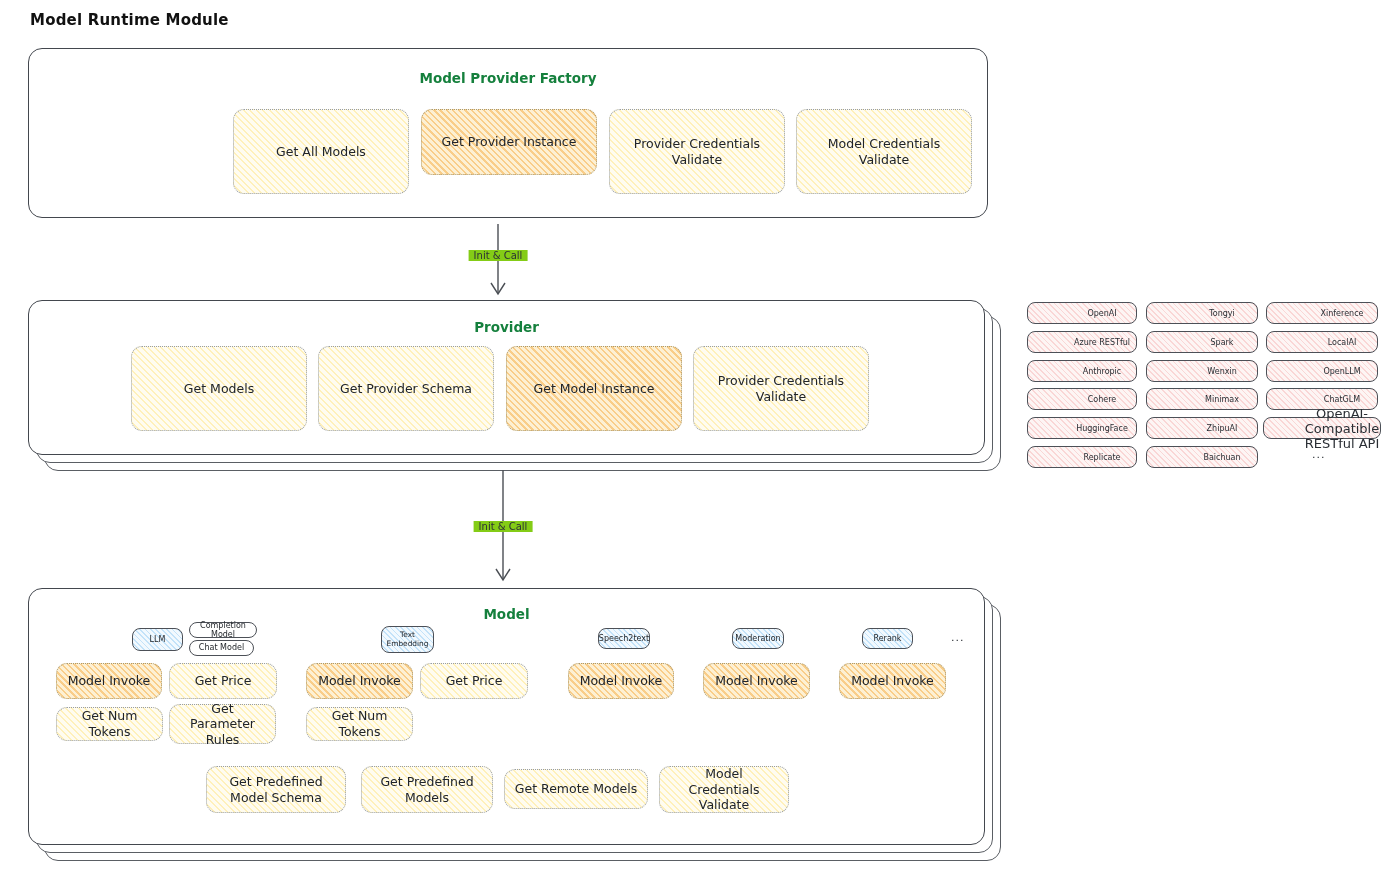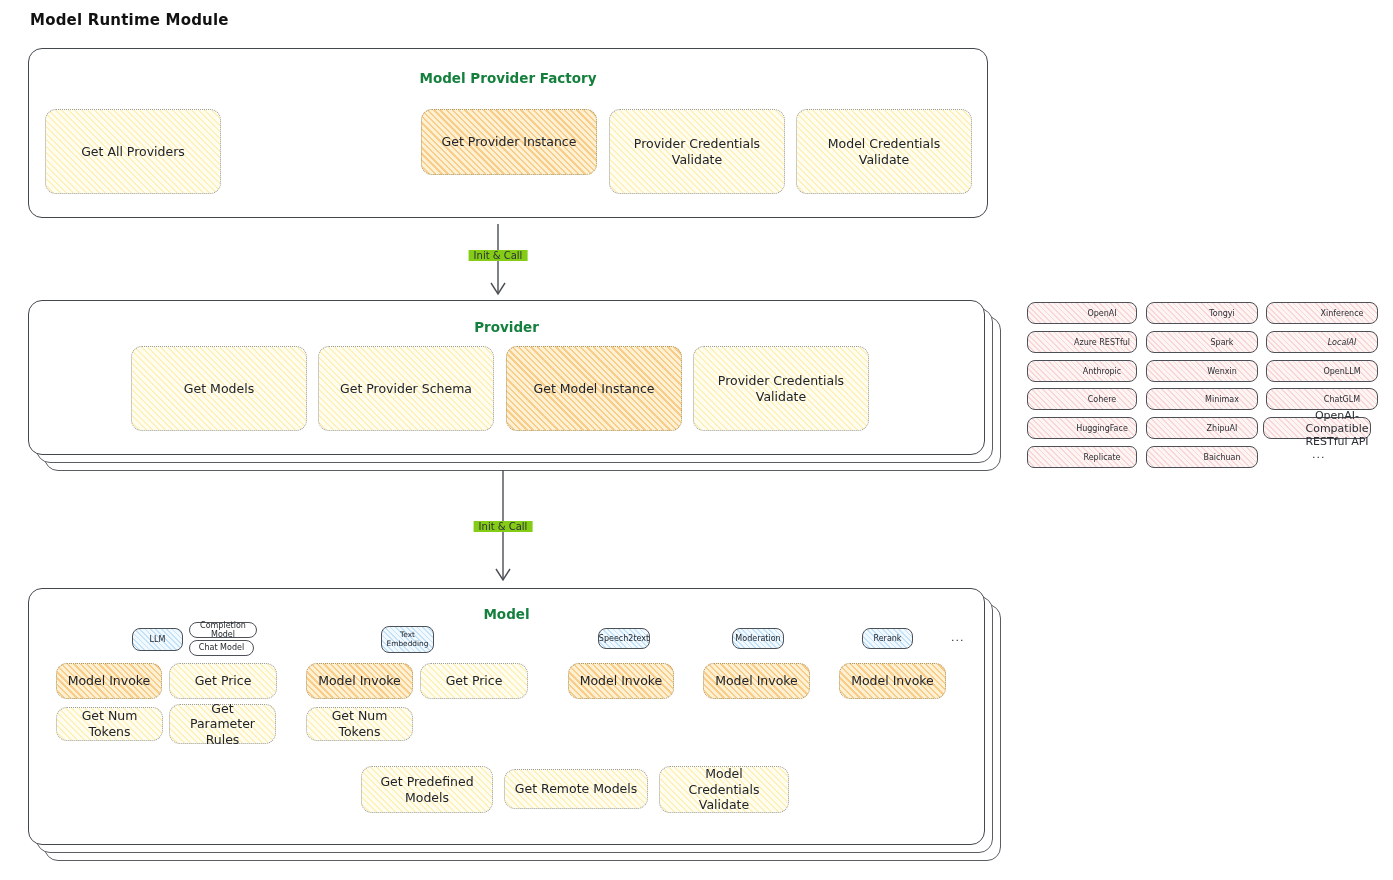--- a/index.html
+++ b/index.html
@@ -54,21 +54,21 @@
 </style>
 </head>
 <body>
 
 <div id="canvas">
 
   <div class="abs diagram-title" style="left:30px;top:11px;">Model Runtime Module</div>
 
   <div class="abs panel" style="left:28px;top:48px;width:960px;height:170px;">
     <div class="abs panel-title" style="top:21px;">Model Provider Factory</div>
-    <div class="abs fn-box" style="left:16px;top:60px;width:176px;height:85px;">Get All Providers</div>
+    <div class="abs fn-box" style="left:204px;top:60px;width:176px;height:85px;">Get All Models</div>
     <div class="abs fn-box hl" style="left:392px;top:60px;width:176px;height:66px;">Get Provider Instance</div>
     <div class="abs fn-box" style="left:580px;top:60px;width:176px;height:85px;">Provider Credentials Validate</div>
     <div class="abs fn-box" style="left:767px;top:60px;width:176px;height:85px;">Model Credentials Validate</div>
   </div>
 
   <svg class="abs" style="left:488px;top:224px;" width="22" height="72">
     <line class="arrow-line" x1="10" y1="0" x2="10" y2="69"></line>
     <path class="arrow-line" d="M 3 59 L 10 70 L 17 59"></path>
   </svg>
   <span class="abs arrow-label" style="left:498px;top:250px;transform:translateX(-50%);">Init &amp; Call</span>
@@ -83,34 +83,34 @@
     <div class="abs fn-box" style="left:664px;top:45px;width:176px;height:85px;">Provider Credentials Validate</div>
   </div>
 
   <div class="abs" style="left:1027px;top:302px;width:356px;height:168px;">
 
     <div class="abs pill" style="left:0px;top:0px;width:110px;height:22px;">OpenAI</div>
     <div class="abs pill" style="left:0px;top:29px;width:110px;height:22px;">Azure RESTful</div>
     <div class="abs pill" style="left:0px;top:58px;width:110px;height:22px;">Anthropic</div>
     <div class="abs pill" style="left:0px;top:86px;width:110px;height:22px;">Cohere</div>
     <div class="abs pill" style="left:0px;top:115px;width:110px;height:22px;">HuggingFace</div>
-    <div class="abs pill" style="left:0px;top:144px;width:110px;height:22px;border-radius:7px;">Replicate</div>
+    <div class="abs pill" style="left:0px;top:144px;width:110px;height:22px;">Replicate</div>
 
     <div class="abs pill" style="left:119px;top:0px;width:112px;height:22px;">Tongyi</div>
     <div class="abs pill" style="left:119px;top:29px;width:112px;height:22px;">Spark</div>
     <div class="abs pill" style="left:119px;top:58px;width:112px;height:22px;">Wenxin</div>
     <div class="abs pill" style="left:119px;top:86px;width:112px;height:22px;">Minimax</div>
     <div class="abs pill" style="left:119px;top:115px;width:112px;height:22px;">ZhipuAI</div>
     <div class="abs pill" style="left:119px;top:144px;width:112px;height:22px;">Baichuan</div>
 
     <div class="abs pill" style="left:239px;top:0px;width:112px;height:22px;">Xinference</div>
-    <div class="abs pill" style="left:239px;top:29px;width:112px;height:22px;font-style:italic;">LocalAI</div>
+    <div class="abs pill" style="left:239px;top:29px;width:112px;height:22px;">LocalAI</div>
     <div class="abs pill" style="left:239px;top:58px;width:112px;height:22px;">OpenLLM</div>
     <div class="abs pill" style="left:239px;top:86px;width:112px;height:22px;">ChatGLM</div>
-    <div class="abs pill" style="left:236px;top:115px;width:108px;height:22px;font-size:11px;">OpenAI-Compatible RESTful API</div>
+    <div class="abs pill" style="left:236px;top:115px;width:118px;height:22px;font-size:13px;">OpenAI-Compatible RESTful API</div>
     <div class="abs dots" style="left:285px;top:146px;">...</div>
   </div>
 
   <svg class="abs" style="left:493px;top:470px;" width="22" height="112">
     <line class="arrow-line" x1="10" y1="0" x2="10" y2="109"></line>
     <path class="arrow-line" d="M 3 99 L 10 110 L 17 99"></path>
   </svg>
   <span class="abs arrow-label" style="left:503px;top:521px;transform:translateX(-50%);">Init &amp; Call</span>
 
   <div class="abs stack-layer" style="left:44px;top:604px;width:957px;height:257px;"></div>
@@ -132,18 +132,19 @@
     <div class="abs fn-box hl" style="left:277px;top:74px;width:107px;height:36px;">Model Invoke</div>
     <div class="abs fn-box" style="left:391px;top:74px;width:108px;height:36px;">Get Price</div>
     <div class="abs fn-box hl" style="left:539px;top:74px;width:106px;height:36px;">Model Invoke</div>
     <div class="abs fn-box hl" style="left:674px;top:74px;width:107px;height:36px;">Model Invoke</div>
     <div class="abs fn-box hl" style="left:810px;top:74px;width:107px;height:36px;">Model Invoke</div>
 
     <div class="abs fn-box" style="left:27px;top:118px;width:107px;height:34px;">Get Num Tokens</div>
     <div class="abs fn-box" style="left:140px;top:115px;width:107px;height:40px;">Get Parameter Rules</div>
     <div class="abs fn-box" style="left:277px;top:118px;width:107px;height:34px;">Get Num Tokens</div>
 
+    <div class="abs fn-box" style="left:177px;top:177px;width:140px;height:47px;">Get Predefined Model Schema</div>
     <div class="abs fn-box" style="left:332px;top:177px;width:132px;height:47px;">Get Predefined Models</div>
     <div class="abs fn-box" style="left:475px;top:180px;width:144px;height:40px;">Get Remote Models</div>
     <div class="abs fn-box" style="left:630px;top:177px;width:130px;height:47px;">Model Credentials Validate</div>
   </div>
 
 </div>
 
 </body></html>

